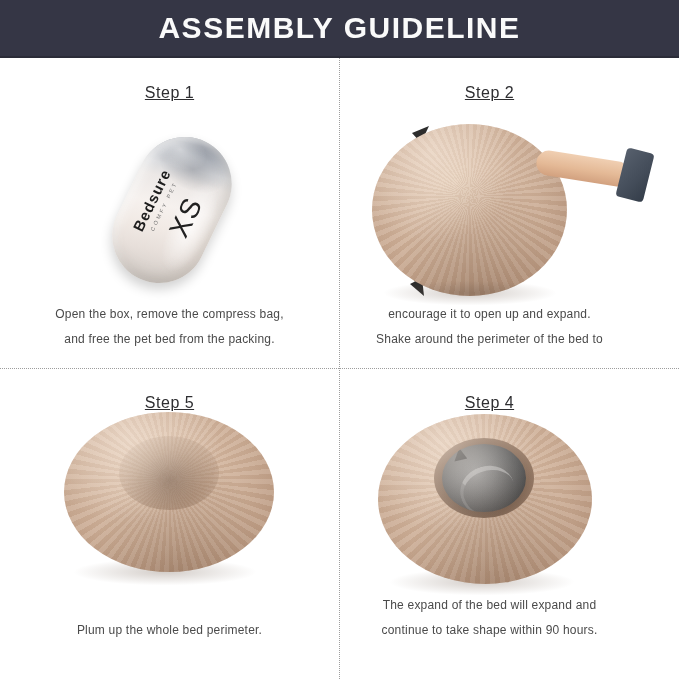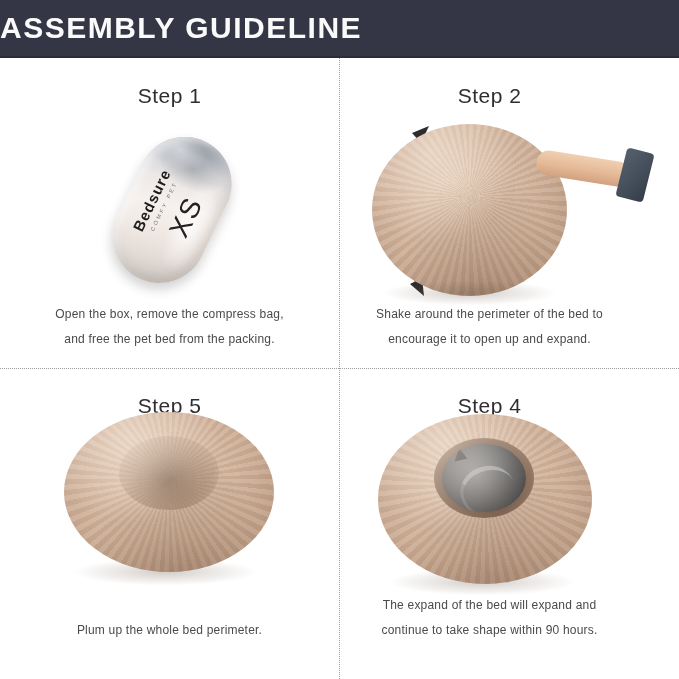--- a/index.html
+++ b/index.html
@@ -2,41 +2,41 @@
 <html><head>
 <meta charset="utf-8">
 <style>
   * { margin:0; padding:0; box-sizing:border-box; }
   body { font-family: "Liberation Sans", sans-serif; background:#fff; }
   .canvas { position:relative; width:679px; height:679px; background:#ffffff; overflow:hidden; }
 
   
   .header {
     position:absolute; left:0; top:0; width:679px; height:58px;
-    background:#353645; display:flex; align-items:center; justify-content:flex-start;
+    background:#353645; display:flex; align-items:center; justify-content:center;
     border-bottom:2px solid #2b2c38;
   }
   .header-title {
     color:#fafafa; font-size:30px; font-weight:700; letter-spacing:1.5px;
   }
 
   
   .divider-v { position:absolute; left:339px; top:58px; bottom:0; width:0; border-left:1px dotted #9d9d9d; }
   .divider-h { position:absolute; left:0; right:0; top:368px; height:0; border-top:1px dotted #9d9d9d; }
 
   
   .cell { position:absolute; width:339px; overflow:hidden; }
   .cell-1 { left:0;   top:58px;  height:310px; }
   .cell-2 { left:320px; top:58px;  height:310px; }
   .cell-3 { left:0;   top:368px; height:311px; }
   .cell-4 { left:320px; top:368px; height:311px; }
 
   .step-label {
     position:absolute; top:26px; left:0; width:100%; text-align:center;
-    font-size:21px; font-weight:500; color:#2e2e31; letter-spacing:0.5px;
+    font-size:16px; font-weight:500; color:#2e2e31; letter-spacing:0.5px;text-decoration:underline;
   }
   .caption {
     position:absolute; left:0; width:100%; text-align:center;
     font-size:12px; line-height:25px; color:#4a4a4a; letter-spacing:0.2px; font-weight:400;
   }
   .row-top .caption { bottom:16px; }
   .row-bottom .caption { bottom:36px; }
 
   
   .bag {
@@ -179,22 +179,22 @@
 
     <div class="bed bed-2"></div>
     <div class="bed-2" style="position:absolute; left:52px; top:66px; width:195px; height:172px; background:none;">
       <div class="hole hole-2"></div>
     </div>
     <div class="arm"></div>
     <div class="sleeve"></div>
     <div class="bed-shadow shadow-2"></div>
 
     <div class="caption">
+      <div>encourage it to open up and expand.</div>
       <div>Shake around the perimeter of the bed to</div>
-      <div>encourage it to open up and expand.</div>
     </div>
   </div>
 
   <div class="cell cell-3 row-bottom">
     <div class="step-label">Step 5</div>
 
     <div class="bed-shadow shadow-3"></div>
     <div class="bed bed-3">
       <div class="dent-3"></div>
     </div>

